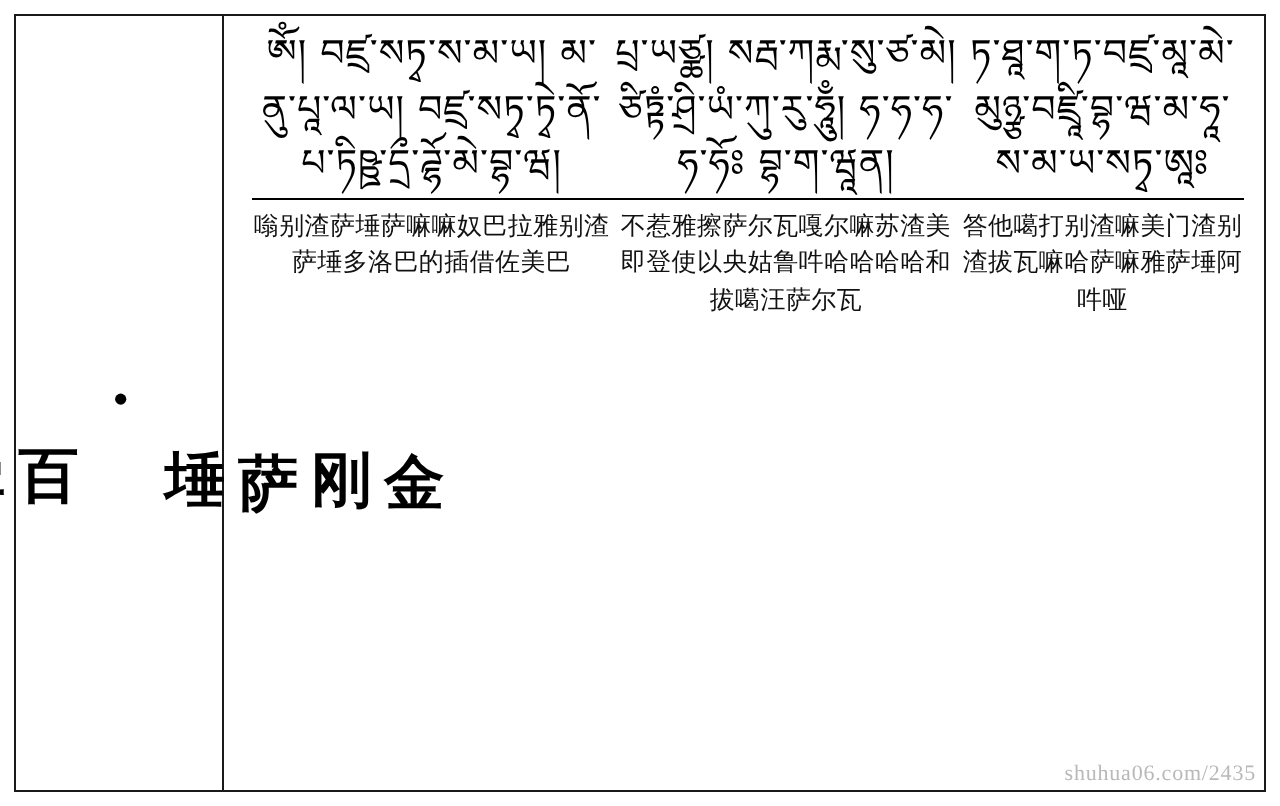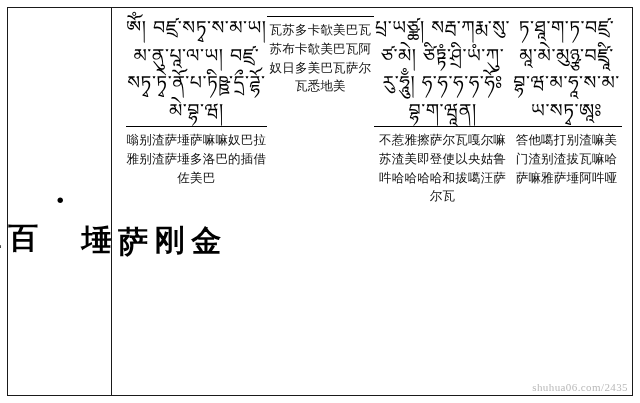--- a/index.html
+++ b/index.html
@@ -119,21 +119,20 @@
     <div class="content-col">
 
       <div class="verse">
         <div class="tib">ༀ། བཛྲ་སཏྭ་ས་མ་ཡ། མ་ནུ་པཱ་ལ་ཡ། བཛྲ་སཏྭ་ཏྭེ་ནོ་པ་ཏིཥྛ་དྲྀ་ཌྷོ་མེ་བྷ་ཝ།</div>
         <div class="tib-sep"></div>
         <div class="zh">嗡别渣萨埵萨嘛嘛奴巴拉雅别渣萨埵多洛巴的插借佐美巴</div>
       </div>
 
       <div class="verse">
         <div class="tib-sep"></div>
-        <div class="zh">瓦苏多卡欹美巴瓦苏布卡欹美巴瓦阿奴日多美巴瓦萨尔瓦悉地美</div>
       </div>
 
       <div class="verse">
         <div class="tib">པྲ་ཡཙྪ། སརྦ་ཀརྨ་སུ་ཙ་མེ། ཙིཏྟཾ་ཤྲི་ཡཾ་ཀུ་རུ་ཧཱུྃ། ཧ་ཧ་ཧ་ཧ་ཧོཿ བྷ་ག་ཝཱན།</div>
         <div class="tib-sep"></div>
         <div class="zh">不惹雅擦萨尔瓦嘎尔嘛苏渣美即登使以央姑鲁吽哈哈哈哈和拔噶汪萨尔瓦</div>
       </div>
 
       <div class="verse">
         <div class="tib">ཏ་ཐཱ་ག་ཏ་བཛྲ་མཱ་མེ་མུཉྩ་བཛྲཱི་བྷ་ཝ་མ་ཧཱ་ས་མ་ཡ་སཏྭ་ཨཱཿ</div>

